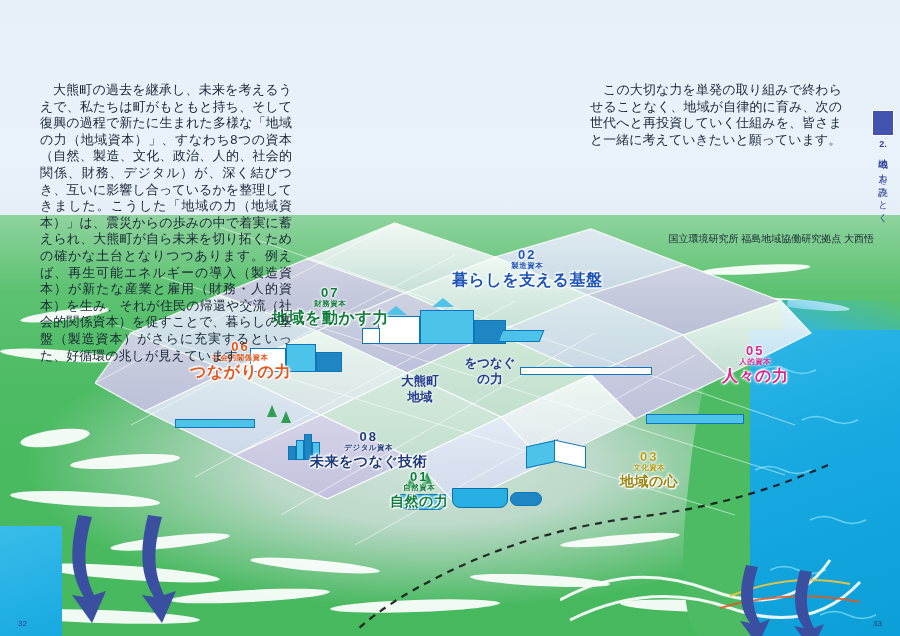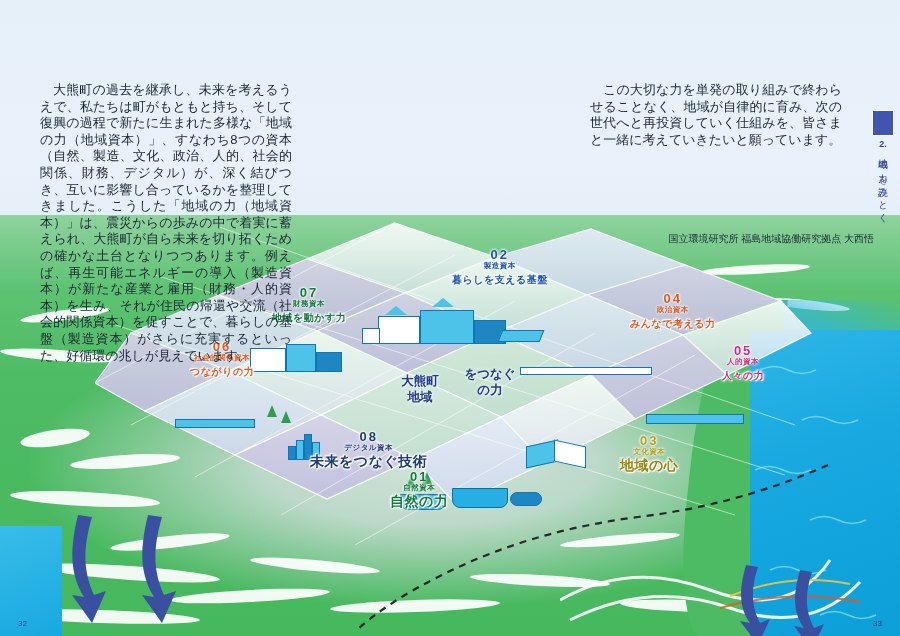--- a/index.html
+++ b/index.html
@@ -135,21 +135,21 @@
     font-size: 13px; font-weight: bold; letter-spacing: 2px;
     line-height: 13px;
     text-shadow: 0 0 3px #fff, 0 0 3px #fff, 0 0 2px #fff;
   }
   .cap .sub {
     font-size: 7.5px; font-weight: bold; letter-spacing: .5px;
     line-height: 10px;
     text-shadow: 0 0 3px #fff, 0 0 3px #fff;
   }
   .cap .main {
-    font-size: 10px; font-weight: bold; letter-spacing: .5px;
+    font-size: 16px; font-weight: bold; letter-spacing: .5px;
     line-height: 17px;
     text-shadow: 0 0 3px #fff, 0 0 3px #fff, 0 0 4px #fff, 1px 1px 0 #fff, -1px -1px 0 #fff;
   }
   .cap.sm .main { font-size: 14px; }
   .cap.ctr { text-align: center; }
 
   
   .center-text {
     position: absolute;
     color: #233a8e;
@@ -421,21 +421,21 @@
     <path d="M18 0 C 10 28, 12 44, 22 58 L12 56 L30 80 L42 54 L32 58 C 24 42, 22 26, 30 2 Z" fill="#3a4fa0"></path>
   </svg>
   <svg class="arrow-svg" style="left:782px; top:570px;" width="60" height="80" viewBox="0 0 60 80">
     <path d="M18 0 C 10 28, 12 44, 22 58 L12 56 L30 80 L42 54 L32 58 C 24 42, 22 26, 30 2 Z" fill="#3a4fa0"></path>
   </svg>
 
   <div class="center-text" style="left:390px; top:373px; width:60px;">
     <div>大熊町</div>
     <div>地域</div>
   </div>
-  <div class="center-text" style="left:458px; top:366px; width:64px;">
+  <div class="center-text" style="left:458px; top:355px; width:64px;">
     <div>をつなぐ</div>
     <div>の力</div>
   </div>
 
   <div class="cap ctr" style="left:452px; top:248px;">
     <div class="num" style="color:#1d54b5;">02</div>
     <div class="sub" style="color:#1d54b5;">製造資本</div>
     <div class="main" style="color:#1d54b5;">暮らしを支える基盤</div>
   </div>
 
@@ -444,40 +444,35 @@
     <div class="sub" style="color:#0f7c3c;">財務資本</div>
     <div class="main" style="color:#0f7c3c;">地域を動かす力</div>
   </div>
 
   <div class="cap ctr" style="left:190px; top:340px;">
     <div class="num" style="color:#e2581f;">06</div>
     <div class="sub" style="color:#e2581f;">社会的関係資本</div>
     <div class="main" style="color:#e2581f;">つながりの力</div>
   </div>
 
-  <div class="cap ctr" style="left:630px; top:292px;">
-    <div class="num" style="color:#e2581f;">04</div>
-    <div class="sub" style="color:#e2581f;">政治資本</div>
-    <div class="main" style="color:#e2581f;">みんなで考える力</div>
-  </div>
 
   <div class="cap ctr" style="left:722px; top:344px;">
     <div class="num" style="color:#d7268f;">05</div>
     <div class="sub" style="color:#d7268f;">人的資本</div>
     <div class="main" style="color:#d7268f;">人々の力</div>
   </div>
 
   <div class="cap ctr sm" style="left:310px; top:430px;">
     <div class="num" style="color:#1f3c7a;">08</div>
     <div class="sub" style="color:#1f3c7a;text-align:center;">デジタル資本</div>
     <div class="main" style="color:#1f3c7a;">未来をつなぐ技術</div>
   </div>
 
   <div class="cap ctr sm" style="left:620px; top:434px;">
-    <div class="num" style="color:#b8a018;">03</div>
+    <div class="num" style="color:#b8a018;margin-top:16px;">03</div>
     <div class="sub" style="color:#b8a018;">文化資本</div>
     <div class="main" style="color:#9a8510;">地域の心</div>
   </div>
 
   <div class="cap ctr sm" style="left:390px; top:470px;">
     <div class="num" style="color:#0f7c3c;">01</div>
     <div class="sub" style="color:#0f7c3c;">自然資本</div>
     <div class="main" style="color:#0f7c3c;">自然の力</div>
   </div>
 

